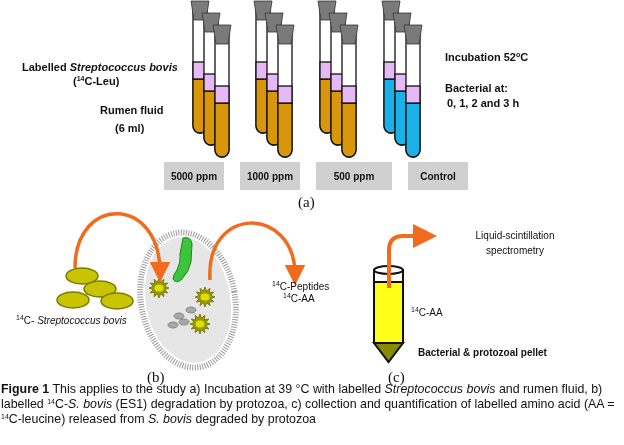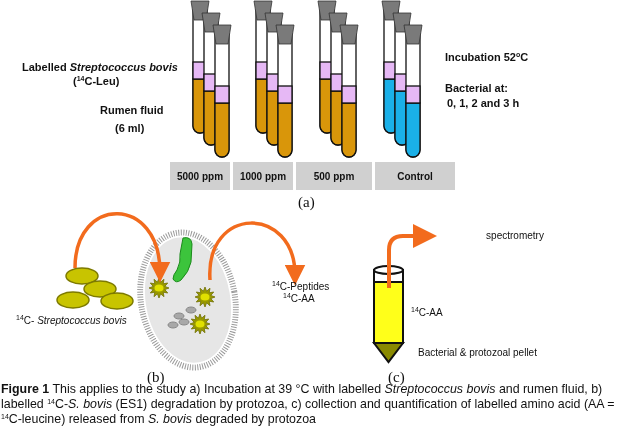--- a/index.html
+++ b/index.html
@@ -1,21 +1,21 @@
 <!DOCTYPE html>
 <html><head>
 <meta charset="utf-8">
 <style>
   html,body{margin:0;padding:0;background:#fff;}
   body{width:624px;height:445px;position:relative;overflow:hidden;font-family:"Liberation Sans",sans-serif;color:#111;}
   .abs{position:absolute;}
   .bold{font-weight:bold;}
   .lbl{font-size:11px;}
   .cap-label{font-family:"Liberation Serif",serif;font-size:15px;}
-  .boxes{position:absolute;left:170px;top:162px;display:flex;gap:3px;}
+  .boxes{position:absolute;left:164px;top:162px;display:flex;gap:16px;}
   .box{background:#d0d0d0;height:28px;display:flex;align-items:center;justify-content:center;font-size:10px;font-weight:bold;}
   .caption{position:absolute;left:1px;top:382px;width:622px;font-size:12.4px;line-height:15px;}
   sup{font-size:7px;vertical-align:4px;line-height:0;}
   svg{position:absolute;left:0;top:0;}
 </style>
 </head>
 <body>
 
 <svg id="tubes-svg" width="624" height="200">
     <g>
@@ -88,21 +88,21 @@
 <div class="abs lbl bold" style="left:445px;top:51px;">
   <span>Incubation 52</span><sup>o</sup><span>C</span>
 </div>
 <div class="abs lbl bold" style="left:445px;top:82px;">Bacterial at:</div>
 <div class="abs lbl bold" style="left:447px;top:97px;">0, 1, 2 and 3 h</div>
 
 <div class="boxes">
   <div class="box" style="width:60px">5000 ppm</div>
   <div class="box" style="width:60px">1000 ppm</div>
   <div class="box" style="width:76px">500 ppm</div>
-  <div class="box" style="width:80px">Control</div>
+  <div class="box" style="width:60px">Control</div>
 </div>
 <div class="abs cap-label" style="left:298px;top:194px;">(a)</div>
 
 <svg width="624" height="380">
   <defs>
     <marker id="ah" markerWidth="6" markerHeight="6" refX="3" refY="3" orient="auto">
       <path d="M0,0 L6,3 L0,6 Z" fill="#f26b1d"></path>
     </marker>
   </defs>
 
@@ -145,23 +145,24 @@
 </div>
 <div class="abs" style="left:272px;top:281px;font-size:10px;">
   <sup>14</sup><span>C-Peptides</span>
 </div>
 <div class="abs" style="left:283px;top:293px;font-size:10px;">
   <sup>14</sup><span>C-AA</span>
 </div>
 <div class="abs cap-label" style="left:147px;top:369px;">(b)</div>
 
 <div class="abs" style="left:455px;top:228px;font-size:10px;text-align:center;width:120px;line-height:15px;">
+  <div>Liquid-scintillation</div>
   <div>spectrometry</div>
 </div>
 <div class="abs" style="left:411px;top:307px;font-size:10px;">
   <sup>14</sup><span>C-AA</span>
 </div>
-<div class="abs" style="left:418px;top:347px;font-size:10px;">Bacterial &amp; protozoal pellet</div>
+<div class="abs" style="left:418px;top:347px;font-size:10px;font-weight:bold;">Bacterial &amp; protozoal pellet</div>
 <div class="abs cap-label" style="left:388px;top:369px;">(c)</div>
 
 <div class="caption">
   <b>Figure 1</b><span> This applies to the study a) Incubation at 39 °C with labelled </span><i>Streptococcus bovis</i><span> and rumen fluid, b) labelled </span><sup>14</sup><span>C-</span><i>S. bovis</i><span> (ES1) degradation by protozoa, c) collection and quantification of labelled amino acid (AA = </span><sup>14</sup><span>C-leucine) released from </span><i>S. bovis</i><span> degraded by protozoa</span>
 </div>
 
 </body></html>

